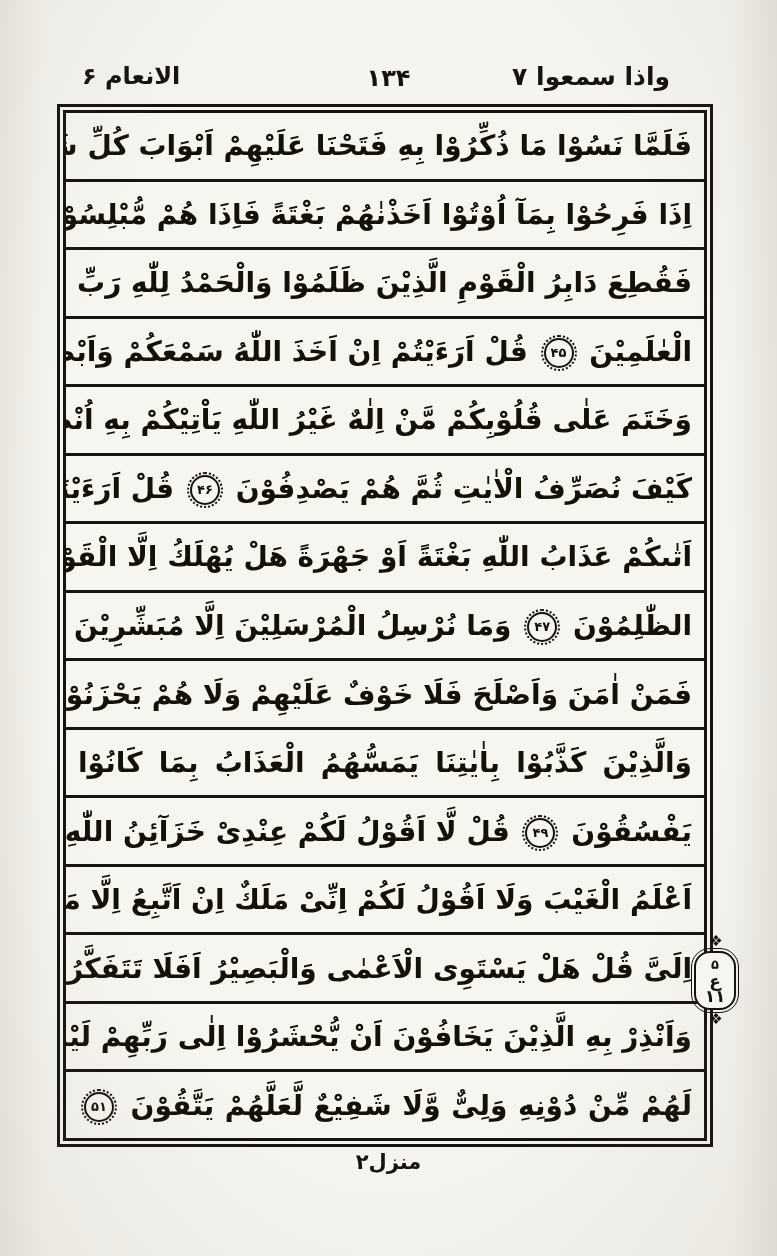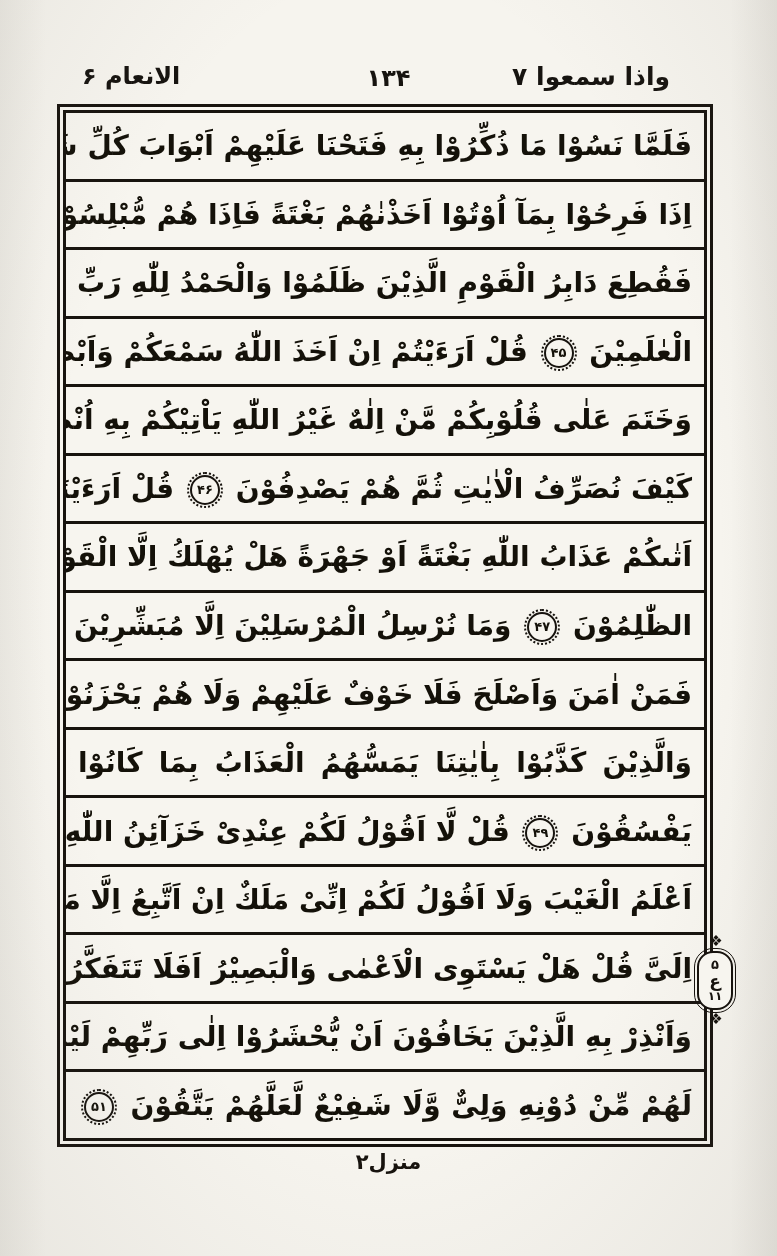--- a/index.html
+++ b/index.html
@@ -76,21 +76,21 @@
   .ruku .cartouche{
     border:2.5px solid #17130e;border-radius:16px;
     outline:1.5px solid #17130e;outline-offset:2px;
     background:#f7f5ef;
     padding:5px 9px;margin:3px 0;
     display:flex;flex-direction:column;align-items:center;
     font-weight:bold;color:#17130e;
   }
   .ruku .cartouche .r-top{font-size:13px;line-height:14px;}
   .ruku .cartouche .r-mid{font-size:17px;line-height:18px;}
-  .ruku .cartouche .r-bot{font-size:12px;line-height:13px;}
+  .ruku .cartouche .r-bot{font-size:17px;line-height:13px;}
 
   
   .footer{
     position:absolute;top:1150px;left:0;width:100%;
     text-align:center;font-size:21px;font-weight:bold;color:#17130e;
   }
 </style>
 </head>
 <body>
 

